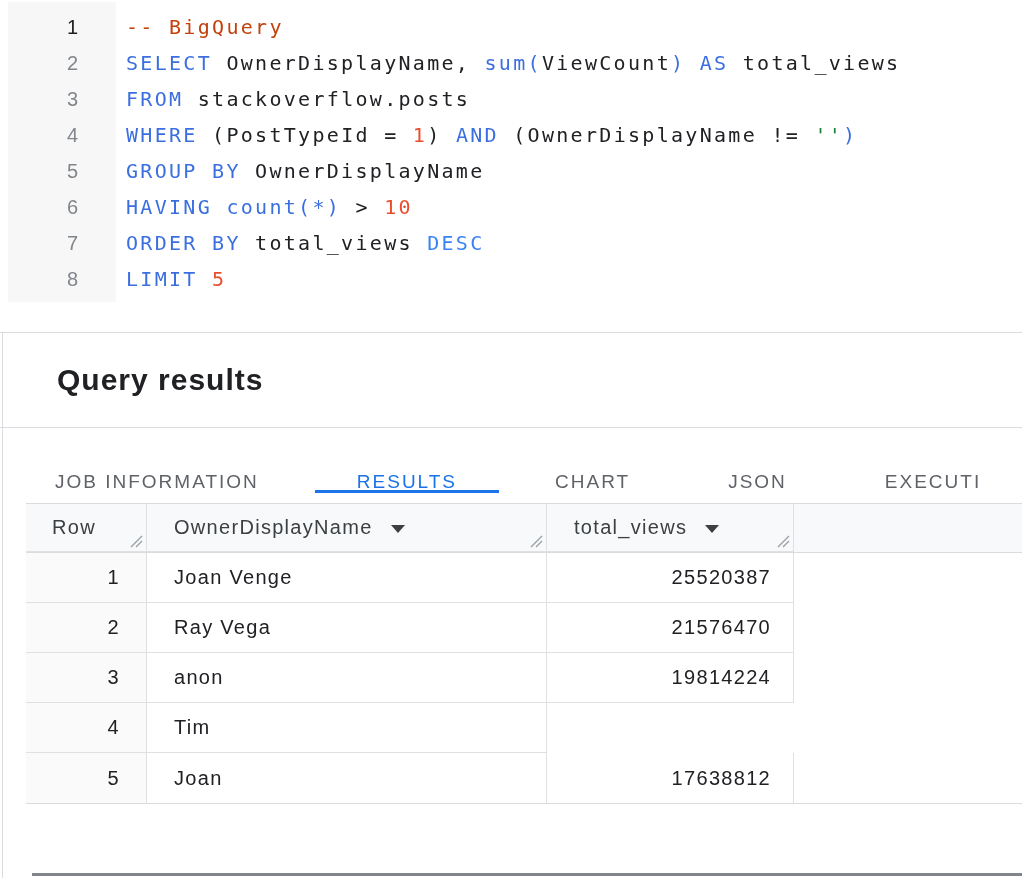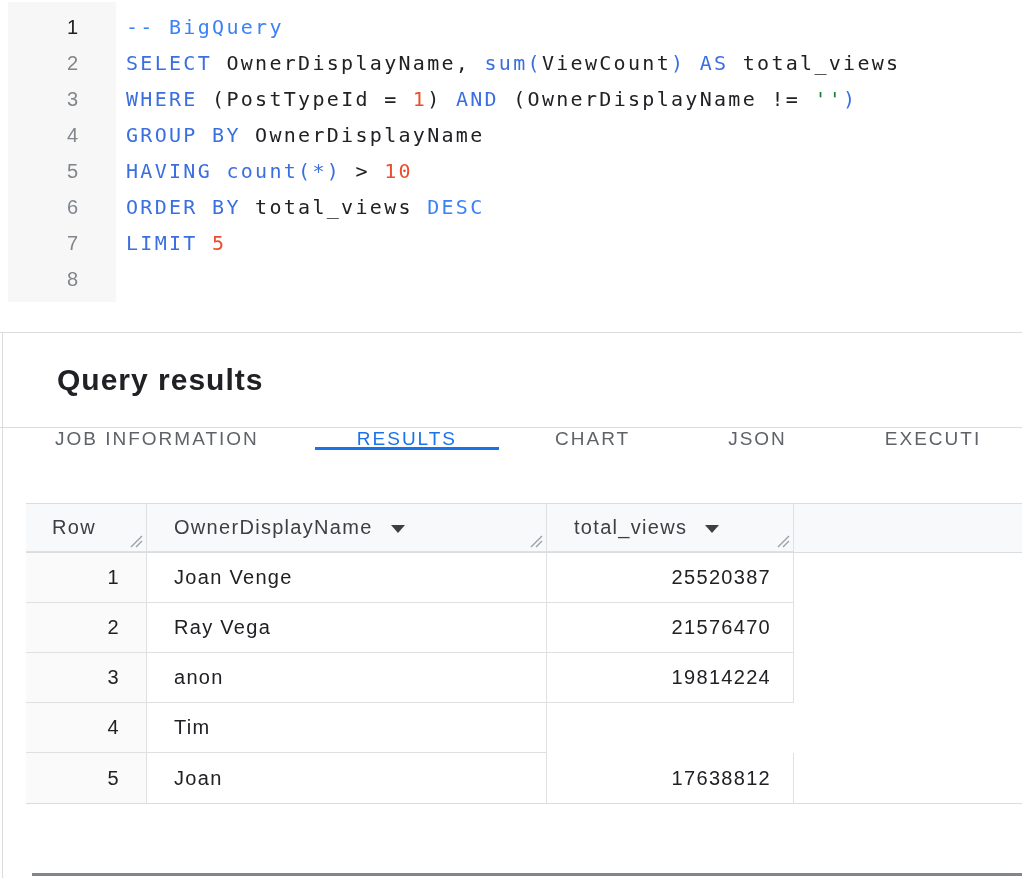--- a/index.html
+++ b/index.html
@@ -33,21 +33,21 @@
 
   
   .results-header {
     height:95px; border-bottom:1px solid #dadce0;
     display:flex; align-items:center; padding-left:57px;
   }
   .results-title { font-size:30px; font-weight:700; letter-spacing:1px; color:#202124; }
 
   
   .tabs {
-    height:65px; display:flex; align-items:flex-start; padding-left:13px;
+    height:65px; display:flex; align-items:flex-end; padding-left:13px;
     overflow:hidden; white-space:nowrap;
   }
   .tab {
     position:relative; background:none; border:none; cursor:pointer;
     display:flex; align-items:center; padding:0 42px; margin-right:14px;
     font-family:"Liberation Sans", sans-serif; font-size:19px; font-weight:500;
     letter-spacing:2px; color:#5f6368; text-transform:uppercase; flex:0 0 auto;
   }
   .tab.active { color:#1a73e8; }
   .tab.active::after {
@@ -101,22 +101,23 @@
         <div class="line-number active">1</div>
         <div class="line-number">2</div>
         <div class="line-number">3</div>
         <div class="line-number">4</div>
         <div class="line-number">5</div>
         <div class="line-number">6</div>
         <div class="line-number">7</div>
         <div class="line-number">8</div>
       </div>
     <div class="code-area" id="code-lines">
-        <div class="code-line"><span class="tok" style="color: #3b82f6;">-- BigQuery</span></div>
+        <div class="code-line"><span class="tok" style="color: #c2410c;">-- BigQuery</span></div>
         <div class="code-line"><span class="tok" style="color: rgb(59, 111, 224);">SELECT</span><span class="tok" style="color: rgb(32, 33, 36);"> OwnerDisplayName, </span><span class="tok" style="color: rgb(59, 111, 224);">sum(</span><span class="tok" style="color: rgb(32, 33, 36);">ViewCount</span><span class="tok" style="color: rgb(59, 111, 224);">)</span><span class="tok" style="color: rgb(32, 33, 36);"> </span><span class="tok" style="color: rgb(59, 111, 224);">AS</span><span class="tok" style="color: rgb(32, 33, 36);"> total_views</span></div>
+        <div class="code-line"><span class="tok" style="color: rgb(59, 111, 224);">FROM</span><span class="tok" style="color: rgb(32, 33, 36);"> stackoverflow.posts</span></div>
         <div class="code-line"><span class="tok" style="color: rgb(59, 111, 224);">WHERE</span><span class="tok" style="color: rgb(32, 33, 36);"> (PostTypeId = </span><span class="tok" style="color: rgb(234, 78, 45);">1</span><span class="tok" style="color: rgb(32, 33, 36);">) </span><span class="tok" style="color: rgb(59, 111, 224);">AND</span><span class="tok" style="color: rgb(32, 33, 36);"> (OwnerDisplayName != </span><span class="tok" style="color: rgb(24, 128, 56);">''</span><span class="tok" style="color: rgb(59, 111, 224);">)</span></div>
         <div class="code-line"><span class="tok" style="color: rgb(59, 111, 224);">GROUP BY</span><span class="tok" style="color: rgb(32, 33, 36);"> OwnerDisplayName</span></div>
         <div class="code-line"><span class="tok" style="color: rgb(59, 111, 224);">HAVING</span><span class="tok" style="color: rgb(32, 33, 36);"> </span><span class="tok" style="color: rgb(59, 111, 224);">count(*)</span><span class="tok" style="color: rgb(32, 33, 36);"> &gt; </span><span class="tok" style="color: rgb(234, 78, 45);">10</span></div>
         <div class="code-line"><span class="tok" style="color: rgb(59, 111, 224);">ORDER BY</span><span class="tok" style="color: rgb(32, 33, 36);"> total_views </span><span class="tok" style="color: #3b82f6;">DESC</span></div>
         <div class="code-line"><span class="tok" style="color: rgb(59, 111, 224);">LIMIT</span><span class="tok" style="color: rgb(32, 33, 36);"> </span><span class="tok" style="color: rgb(234, 78, 45);">5</span></div>
       </div>
   </section>
 
   <section class="results-header">
     <h1 class="results-title">Query results</h1>

